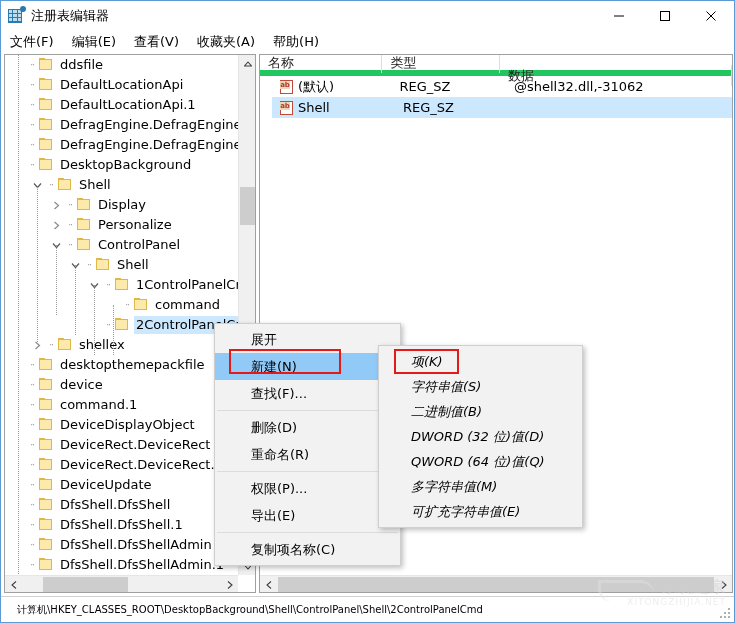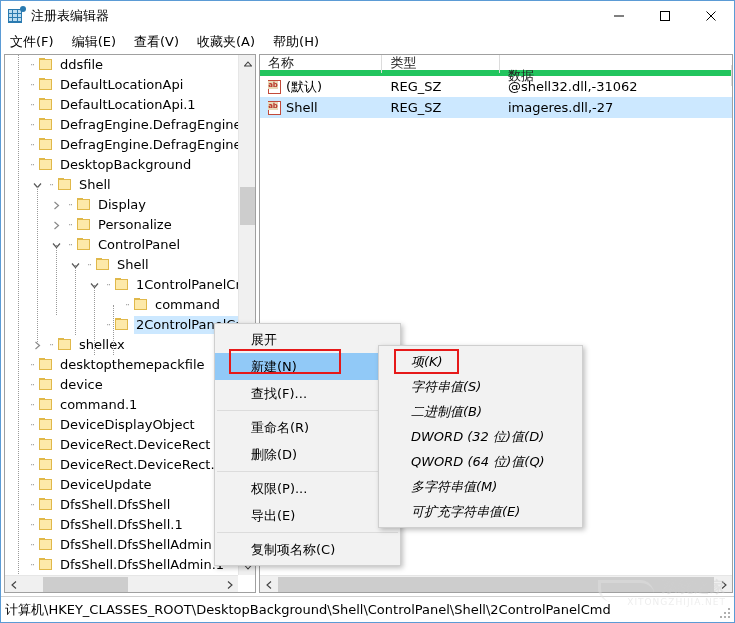--- a/index.html
+++ b/index.html
@@ -144,21 +144,21 @@
     position: absolute; left: 0; top: 0; right: 0; height: 21px;
     background: #ffffff; border-bottom: 6px solid #22c55e;
     display: flex; align-items: center;
   }
   .lheader .hcell {
     height: 21px; display: flex; align-items: center;
     padding-left: 8px; font-size: 13px; color: #222;
     border-right: 1px solid #dcdcdc; white-space: nowrap;
   }
   .lrow {
-    position: absolute; left: 0; right: 0; height: 21px;
+    position: absolute; left: 12px; right: 0; height: 21px;
     display: flex; align-items: center; font-size: 13px; color: #000;
   }
   .lrow.sel { background: #cce8ff; }
   .lcell { height: 21px; display: flex; align-items: center; padding-left: 8px; white-space: nowrap; }
   .ab-icon {
     width: 14px; height: 14px; margin-right: 4px; flex: 0 0 auto;
     position: relative;
   }
   .ab-icon .pg {
     position: absolute; left: 0; top: 0; width: 13px; height: 14px;
@@ -168,22 +168,22 @@
     position: absolute; left: 0px; top: 1px; width: 10px; height: 8px;
     background: #e8d9b8;
     color: #b8372a; font-size: 7px; line-height: 8px; text-align: center;
     font-family: "DejaVu Sans", "Liberation Sans", sans-serif; font-weight: bold;
   }
 
   
   .statusbar {
     position: absolute; left: 0; bottom: 0; width: 733px; height: 26px;
     background: #ffffff; border-top: 1px solid #d0d0d0;
-    display: flex; align-items: center; padding-left: 4px;
-    font-size: 13px; color: #000; white-space: nowrap; overflow: hidden;
+    display: flex; align-items: center; padding-left: 16px;
+    font-size: 10px; color: #000; white-space: nowrap; overflow: hidden;
   }
   .grip {
     position: absolute; right: 3px; bottom: 3px; width: 11px; height: 11px;
   }
   .grip i {
     position: absolute; width: 2px; height: 2px; background: #b0b0b0;
   }
 
   
   .ctxmenu {
@@ -612,21 +612,20 @@
         </div>
         <div class="lrow sel" style="top: 42px;">
           <div class="lcell" style="width: 123px;">
             <span class="ab-icon">
               <span class="pg"></span>
               <span class="tag">ab</span>
             </span>
             <span>Shell</span>
           </div>
           <div class="lcell" style="width: 118px;">REG_SZ</div>
-          <div class="lcell" style="width: 233px;">imageres.dll,-27</div>
         </div>
       </div>
 
     <div class="hscroll">
       <div class="arrow lf">
         <svg width="6" height="8" viewBox="0 0 6 8">
             <path d="M5 0.5 L1 4 L5 7.5" fill="none" stroke="#404040" stroke-width="1.1"></path>
           </svg>
       </div>
       <div class="thumb" style="left:18px; right:18px;"></div>
@@ -646,24 +645,24 @@
         <span>新建(N)</span>
         <span class="sub-arrow"><svg width="6" height="9" viewBox="0 0 6 9">
             <path d="M1.5 1 L5 4.5 L1.5 8" fill="none" stroke="#555" stroke-width="1.1"></path>
           </svg></span>
       </div>
       <div class="ci">
         <span>查找(F)...</span>
       </div>
       <div class="sep"></div>
       <div class="ci">
+        <span>删除(D)</span>
+      </div>
+      <div class="ci">
         <span>重命名(R)</span>
-      </div>
-      <div class="ci">
-        <span>删除(D)</span>
       </div>
       <div class="sep"></div>
       <div class="ci">
         <span>权限(P)...</span>
       </div>
       <div class="ci">
         <span>导出(E)</span>
       </div>
       <div class="sep"></div>
       <div class="ci">

